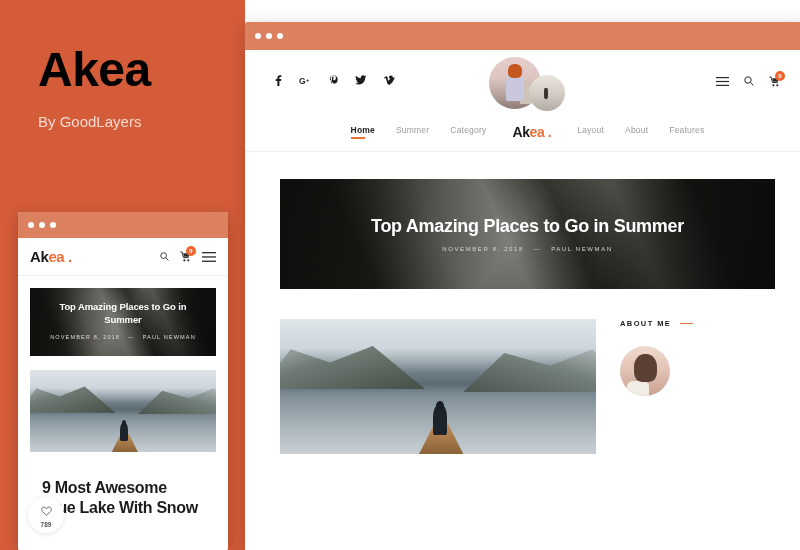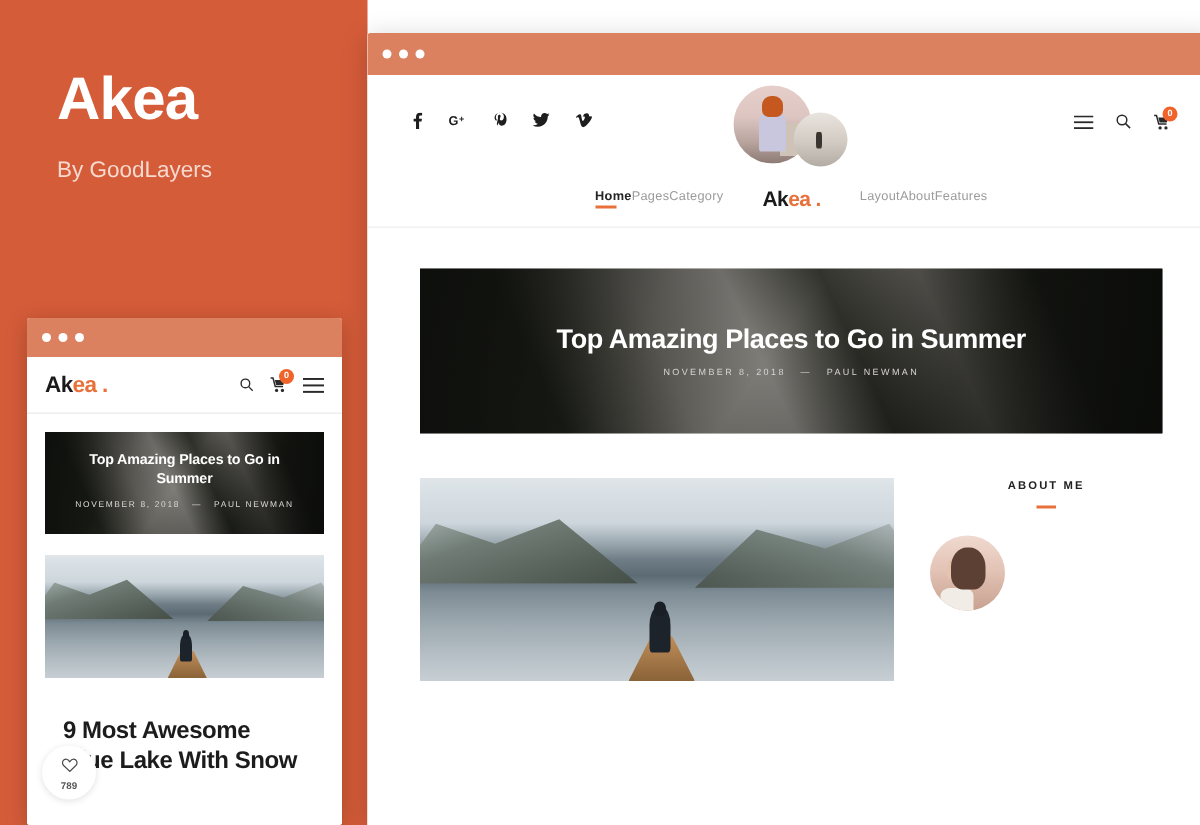--- a/index.html
+++ b/index.html
@@ -12,21 +12,21 @@
 
   
   #left-panel {
     position:absolute; left:0; top:0; width:245px; height:550px;
     background:#d55c39;
   }
   #promo {
     position:absolute; left:38px; top:45px; width:200px;
   }
   #promo .title {
-    font-size:40px; font-weight:bold; color:#ffffff;
+    font-size:48px; font-weight:bold; color:#000000;
     letter-spacing:-0.5px; line-height:1.05;
   }
   #promo .subtitle {
     font-size:25px; font-weight:300; color:#ffffff;
     margin-top:6px; line-height:1.1;
   }
   #promo .byline {
     font-size:15px; font-weight:400; color:#f6d9cf;
     margin-top:18px;
   }
@@ -190,21 +190,21 @@
     background:#3a3530; border-radius:30%;
   }
   #d-right-icons {
     margin-left:auto; display:flex; align-items:center; gap:15px;
   }
 
   #d-nav {
     height:40px; display:flex; align-items:center; justify-content:center;
     gap:0; position:relative; border-bottom:1px solid #f0f0f0;
   }
-  .nav-grp { display:flex; align-items:center; }
+  .nav-grp { display:flex; gap:21px; align-items:center; }
   .nav-item {
     font-size:8.5px; color:#9b9b9b; letter-spacing:0.2px; position:relative;
     padding-bottom:4px;
   }
   .nav-item.active { color:#242424; font-weight:bold; }
   .nav-item.active::after {
     content:""; position:absolute; left:0; bottom:0; width:14px; height:2px;
     background:#e8703a;
   }
   #d-logo { margin:0 26px; font-size:14px; font-weight:bold; letter-spacing:-0.4px; }
@@ -221,21 +221,21 @@
   }
   #d-hero .cap .m {
     color:#d8d4d1; font-size:6px; letter-spacing:1.6px; margin-top:9px;
   }
 
   #d-lower { display:flex; margin:30px 35px 0 35px; gap:24px; }
   #d-article { flex:1; }
   #d-article-img { height:135px; position:relative; overflow:hidden; }
   #d-sidebar { width:155px; }
   .sec-head {
-    display:flex; align-items:center; gap:9px; margin-bottom:18px;flex-direction:column;
+    display:flex; align-items:center; gap:9px; margin-bottom:18px;
   }
   .sec-head .t {
     font-size:7.5px; font-weight:bold; color:#222; letter-spacing:1.4px;
   }
   .sec-head .dash { width:13px; height:1.6px; background:#e8703a; }
   #about-avatar {
     width:50px; height:50px; border-radius:50%; overflow:hidden; position:relative;
     background:linear-gradient(180deg,#f0d9cf 0%, #e3c4b6 45%, #c8a190 100%);
     margin-bottom:17px;
   }
@@ -336,21 +336,21 @@
               <path d="M3.2 2.3h6.6l-.9 3.4H4.1z" fill="#2a2a2a"></path>
             </svg>
           <span class="badge">0</span>
         </span>
       </div>
     </div>
 
     <div id="d-nav">
       <div class="nav-grp">
         <span class="nav-item active">Home</span>
-        <span class="nav-item">Pages</span>
+        <span class="nav-item">Summer</span>
         <span class="nav-item">Category</span>
       </div>
       <div id="d-logo" class="logo">
         <span class="ak">Ak</span><span class="ea">ea</span> <span class="dot-l">.</span>
       </div>
       <div class="nav-grp">
         <span class="nav-item">Layout</span>
         <span class="nav-item">About</span>
         <span class="nav-item">Features</span>
       </div>

